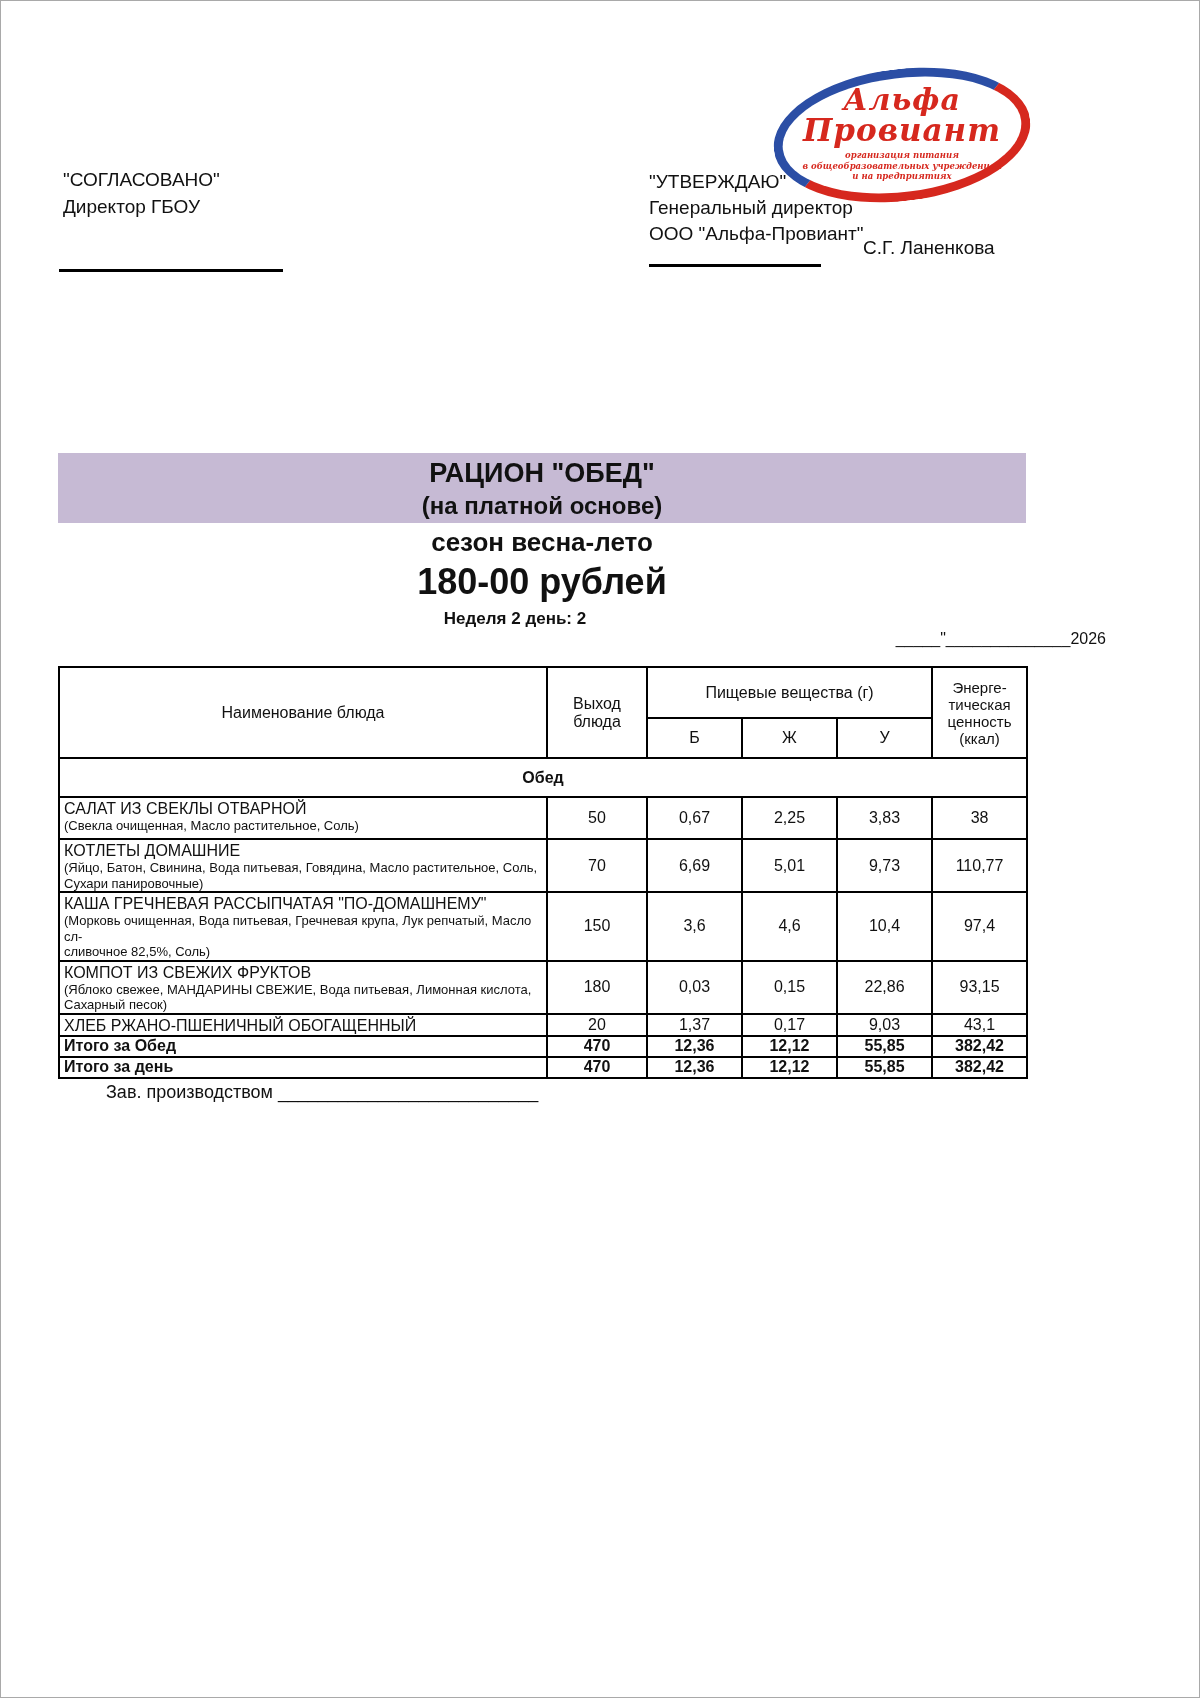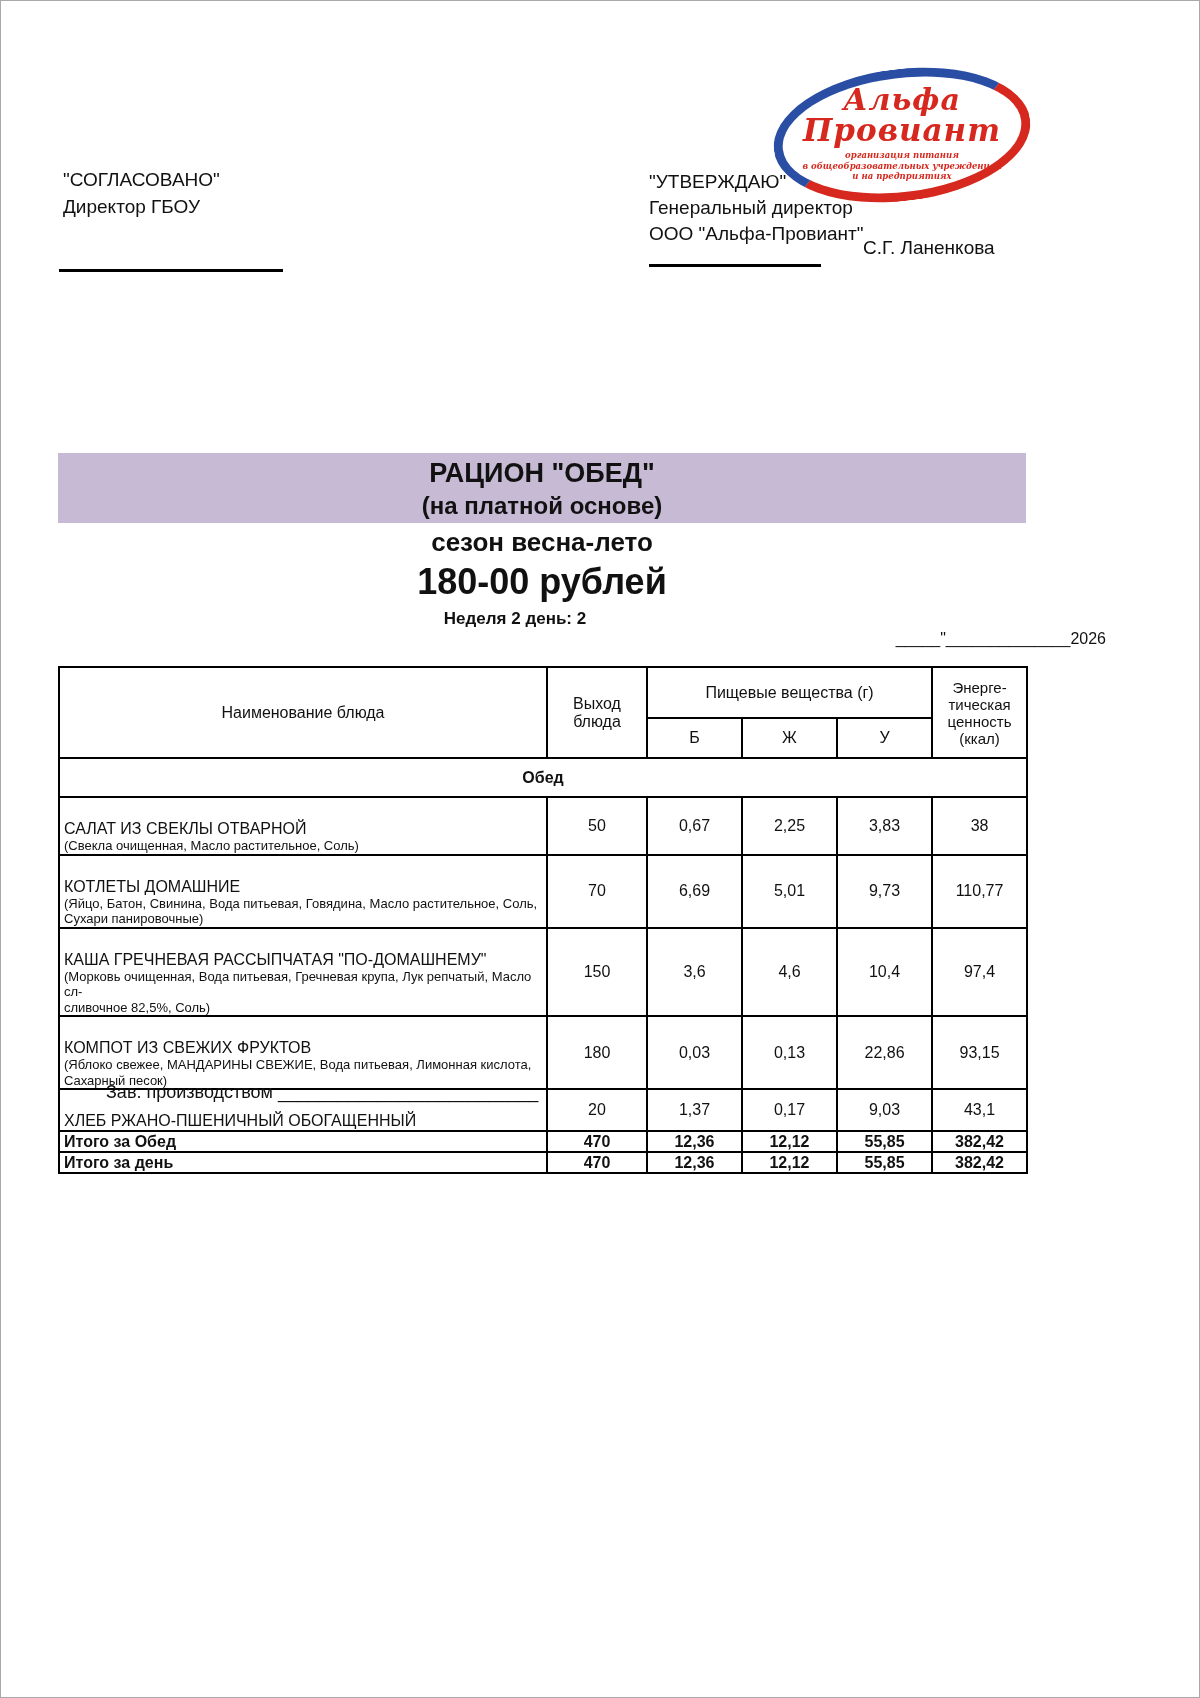--- a/index.html
+++ b/index.html
@@ -56,21 +56,21 @@
     border-collapse:collapse; table-layout:fixed; font-size:16px;
   }
   .menu-table td, .menu-table th {
     border:2px solid #000; padding:0 4px; font-weight:normal;
     overflow:hidden; box-sizing:border-box;
   }
   .menu-table th { text-align:center; vertical-align:middle; }
   .th-energy { font-size:15px; line-height:17px; }
   .section-row td { font-weight:bold; text-align:center; height:39px; }
   .dish { vertical-align:top; }
-  .dish-name { font-size:16px; line-height:19px; padding-top:1px;margin-top:20px; }
+  .dish-name { font-size:16px; line-height:19px; padding-top:1px; }
   .dish-ingr { font-size:13px; line-height:15.5px; }
   .num { text-align:center; vertical-align:middle; }
   .total-row td { font-weight:bold; height:21px; vertical-align:middle; }
   .h42 { height:42px; } .h53 { height:53px; } .h22 { height:14px; }
 
   .footer { left:105px; top:1081px; font-size:18px; }
 </style>
 </head>
 <body>
 
@@ -179,21 +179,21 @@
     </tr>
 
     <tr class="h53">
       <td class="dish">
         <div class="dish-name">КОМПОТ ИЗ СВЕЖИХ ФРУКТОВ</div>
         <div class="dish-ingr preline">(Яблоко свежее, МАНДАРИНЫ СВЕЖИЕ, Вода питьевая, Лимонная кислота,
 Сахарный песок)</div>
       </td>
       <td class="num">180</td>
       <td class="num">0,03</td>
-      <td class="num">0,13</td>
+      <td class="num">0,15</td>
       <td class="num">22,86</td>
       <td class="num">93,15</td>
     </tr>
 
     <tr class="h22">
       <td class="dish">
         <div class="dish-name">ХЛЕБ РЖАНО-ПШЕНИЧНЫЙ ОБОГАЩЕННЫЙ</div>
       </td>
       <td class="num">20</td>
       <td class="num">1,37</td>

